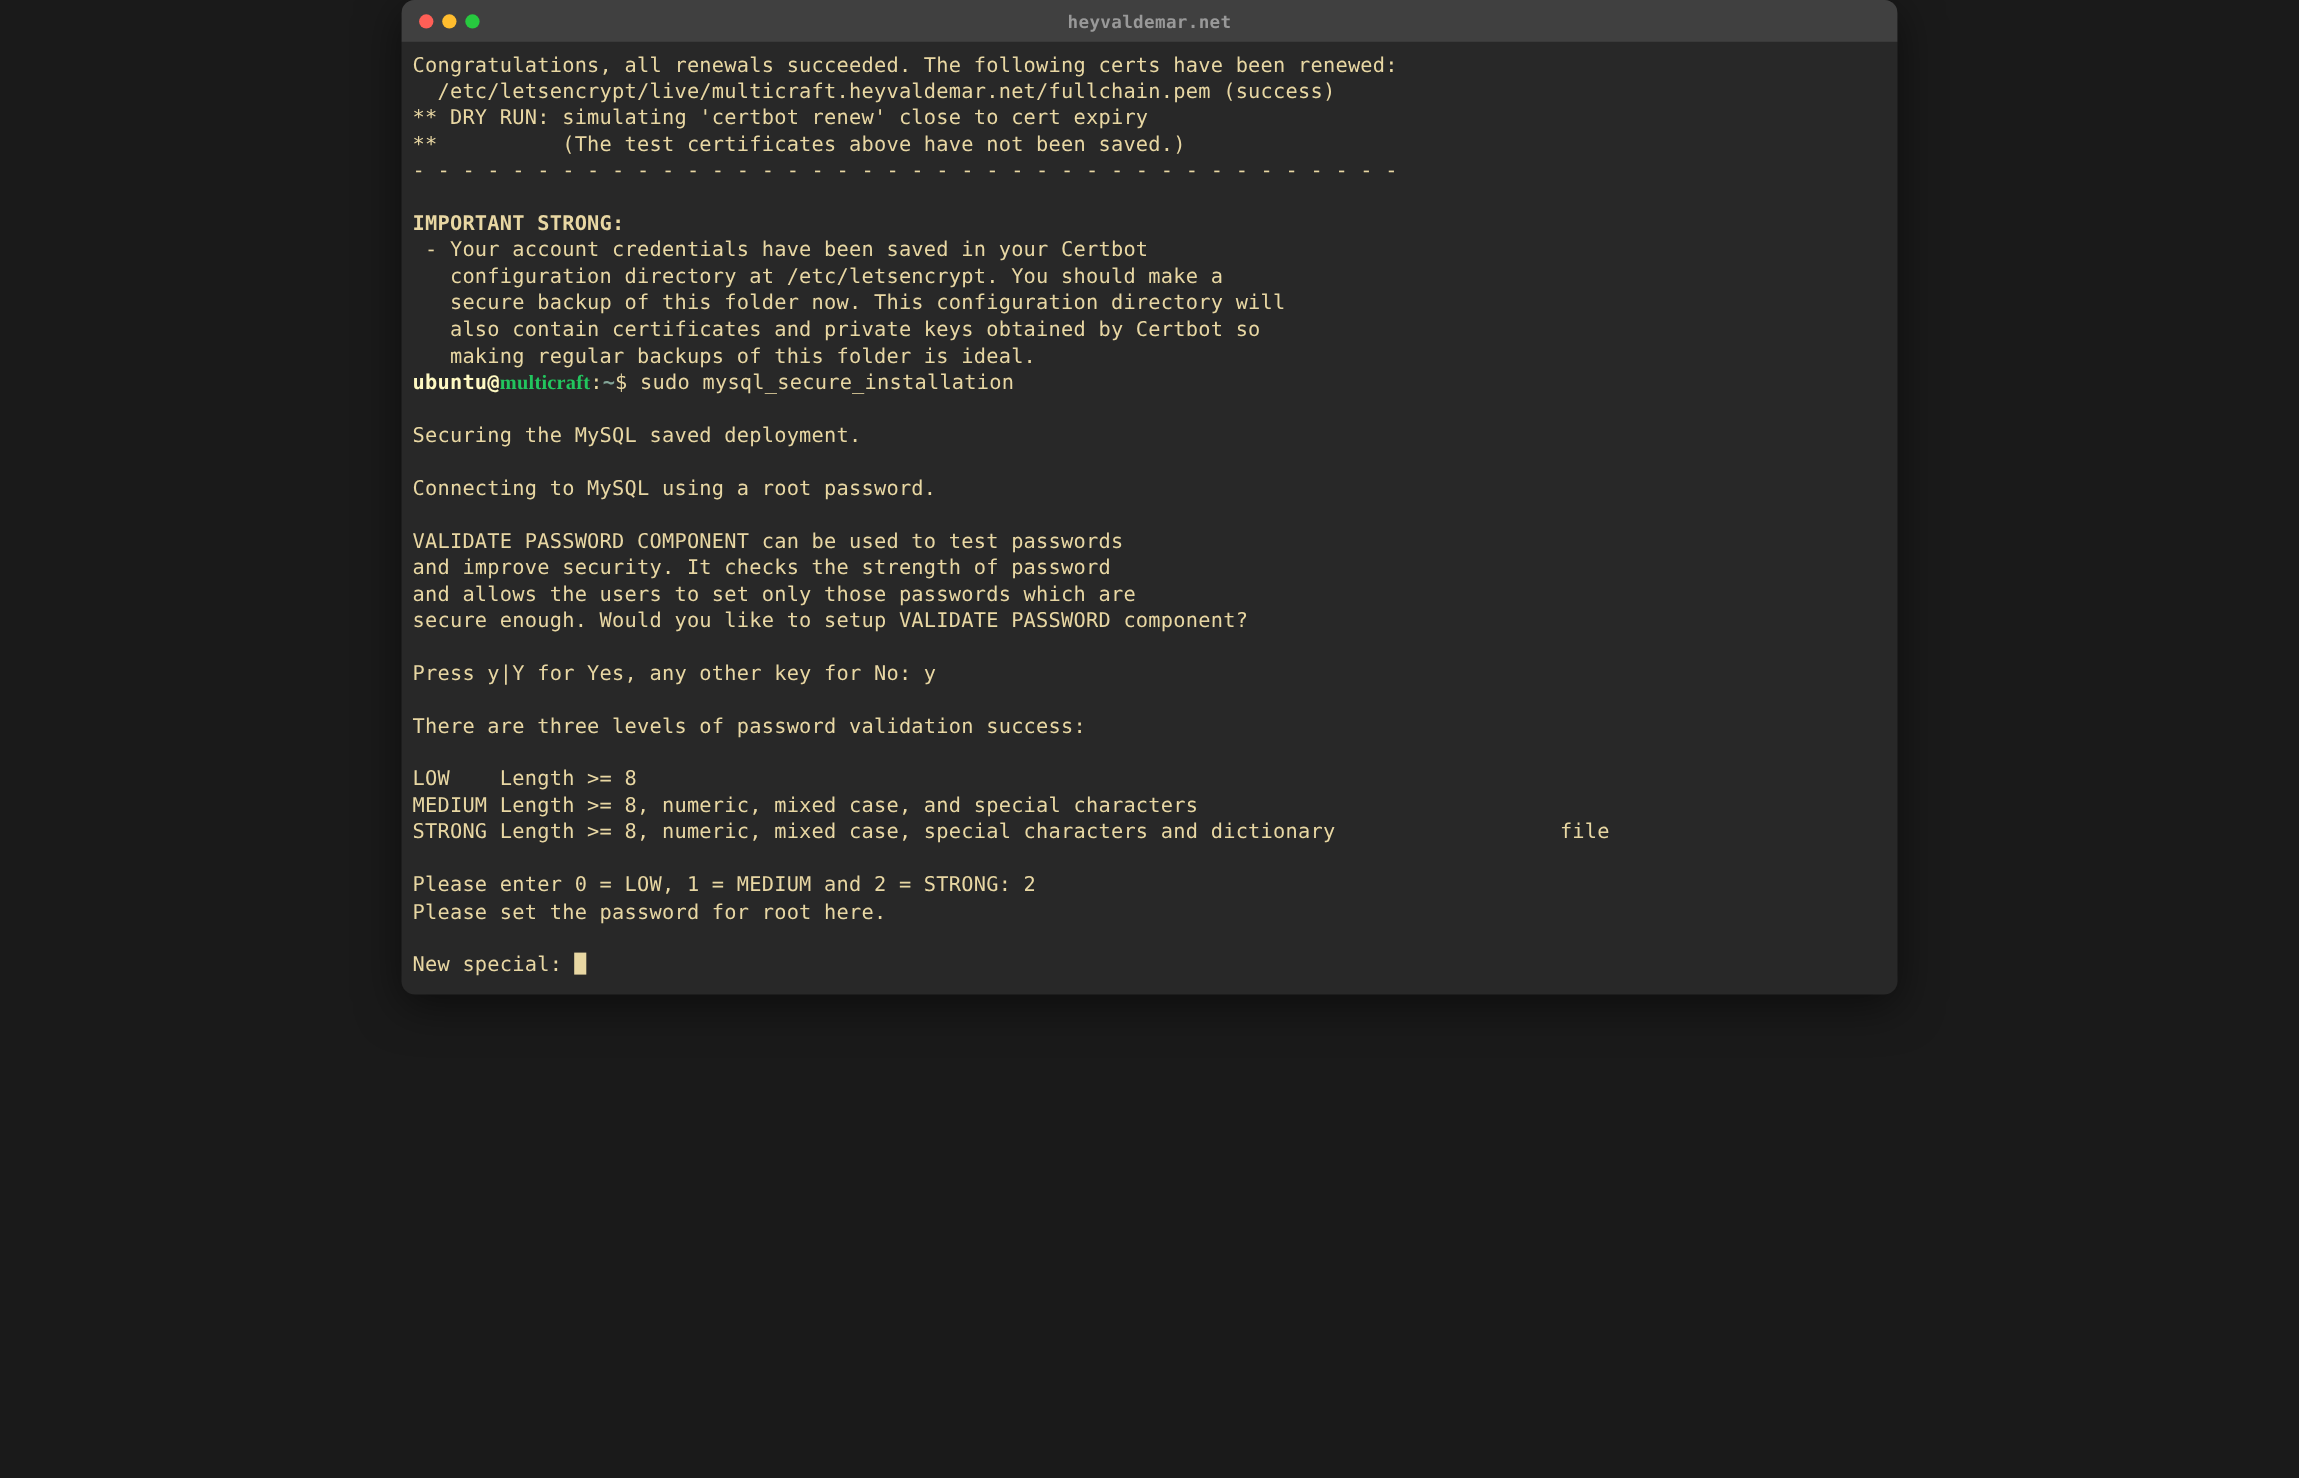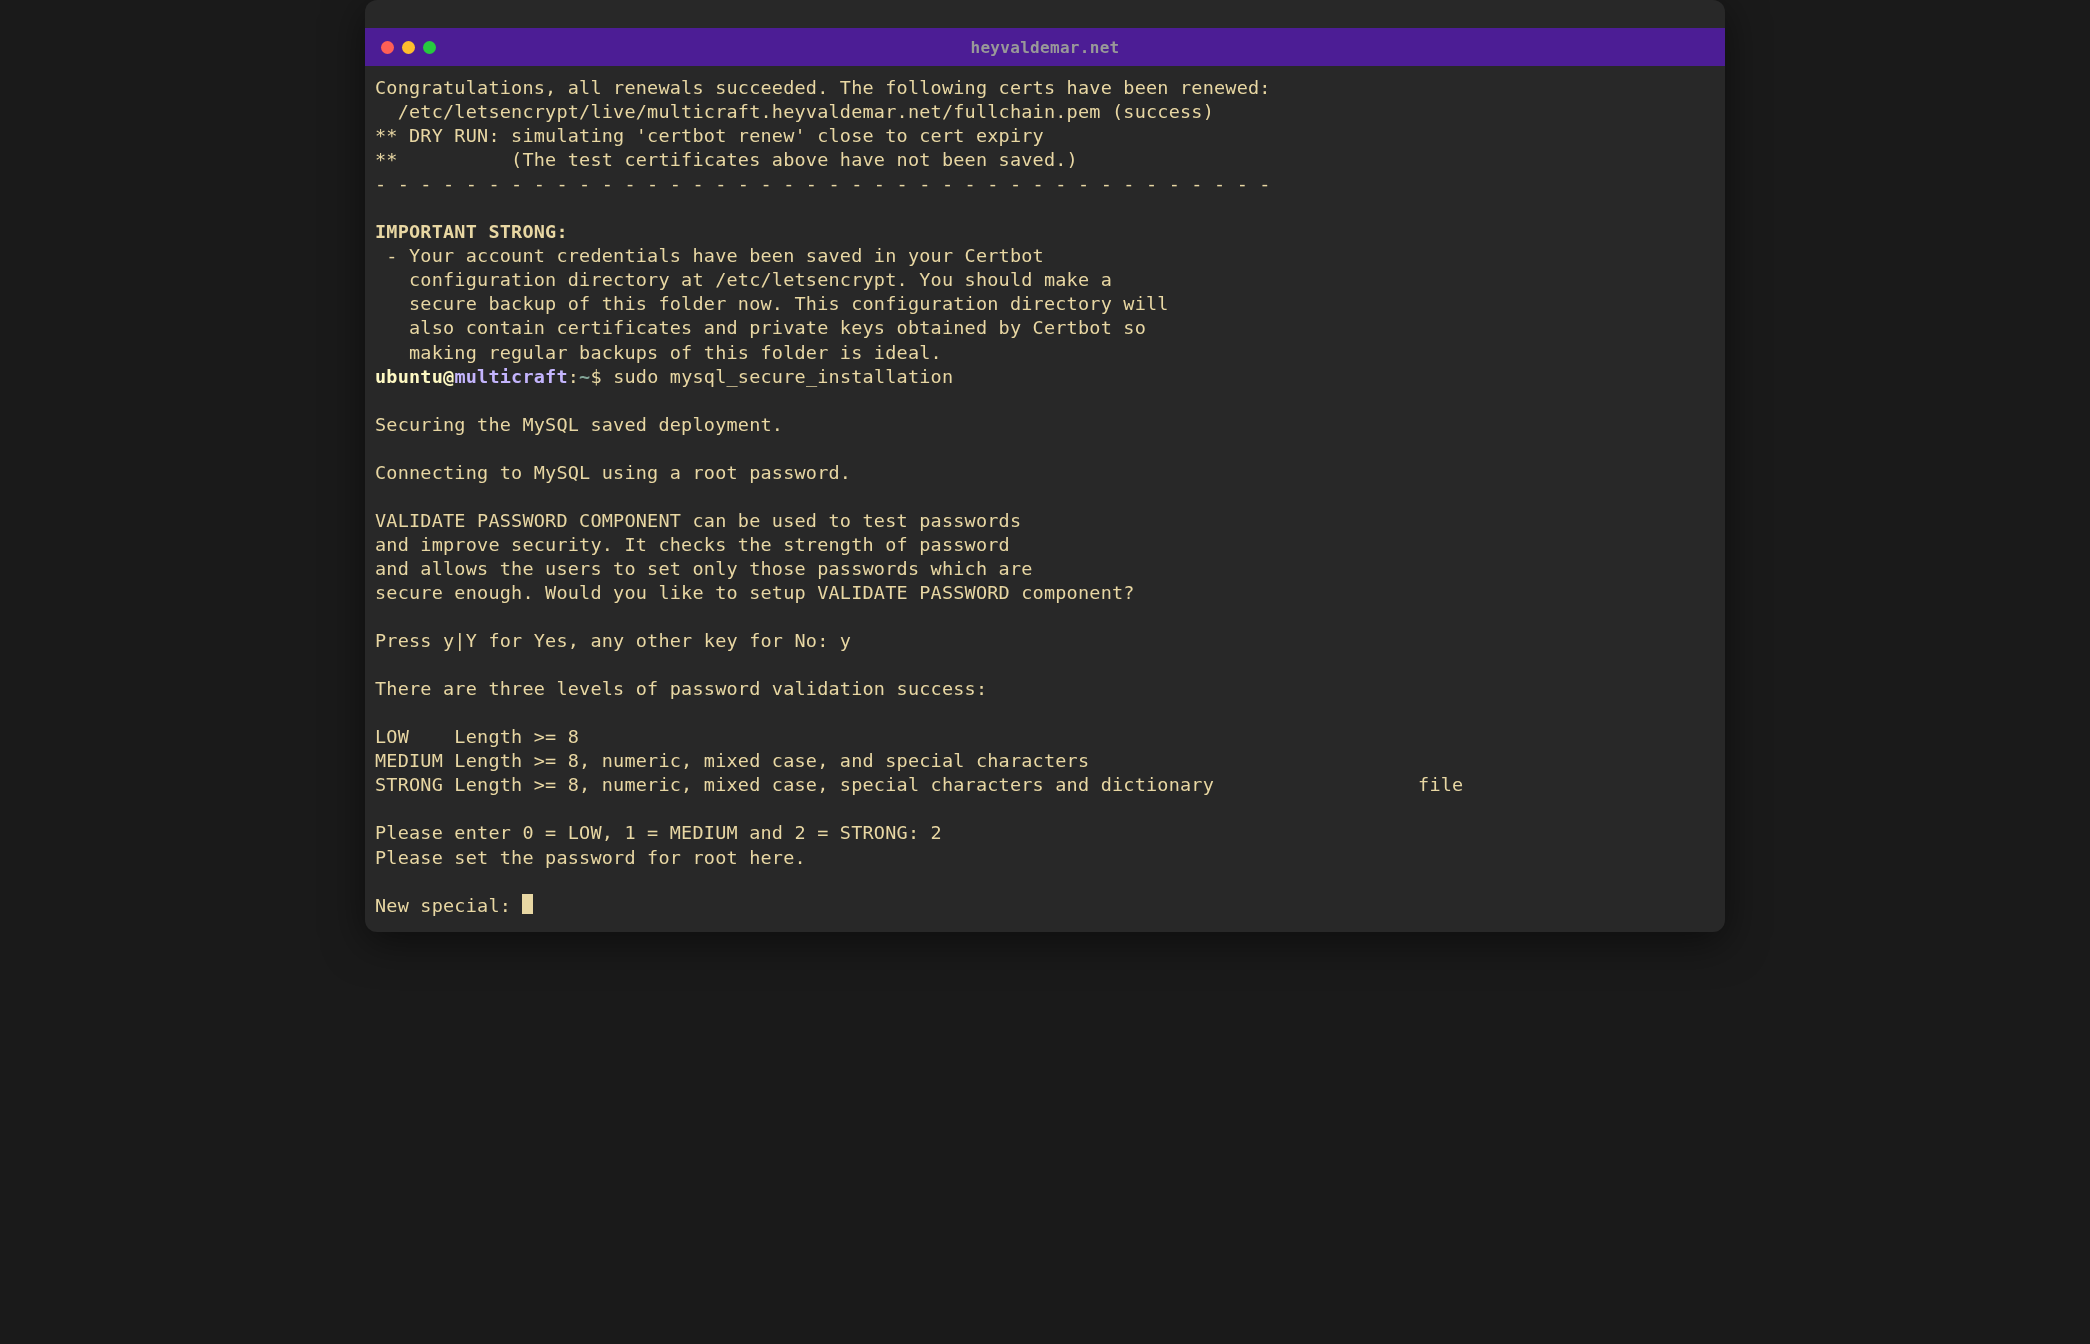--- a/index.html
+++ b/index.html
@@ -19,26 +19,25 @@
     }
     .terminal-window {
       width: 1360px;
       background: #282828;
       border-radius: 12px;
       overflow: hidden;
       box-shadow: 0 10px 40px rgba(0,0,0,0.5);
     }
     .titlebar {
       height: 38px;
-      background: #4c1d95;
+      background: #404040;
       display: flex;
       align-items: center;
       padding: 12px 16px;
       position: relative;
-      margin-top: 28px;
     }
     .traffic-lights {
       display: flex;
       gap: 8px;
       align-items: center;
     }
     .traffic-light {
       width: 13px;
       height: 13px;
       border-radius: 50%;
@@ -58,21 +57,21 @@
     .terminal-body {
       padding: 10px 10px 14px 10px;
       white-space: pre;
       color: #e8d7a3;
       line-height: 1.3;
       font-size: 18.5px;
       letter-spacing: 0.2px;
     }
     .bold { font-weight: 700; }
     .user { color: #fef9c3; font-weight: 700; }
-    .host { color: #c4b5fd; font-weight: 700; }
+    .host { color: #22c55e; font-weight: 700; font-family: Liberation Serif, serif; }
     .path { color: #83a598; font-weight: 700; }
     .dollar { color: #e8d7a3; }
     .cursor {
       display: inline-block;
       width: 11px;
       height: 20px;
       background: #e8d7a3;
       vertical-align: text-bottom;
       margin-bottom: 2px;
     }

